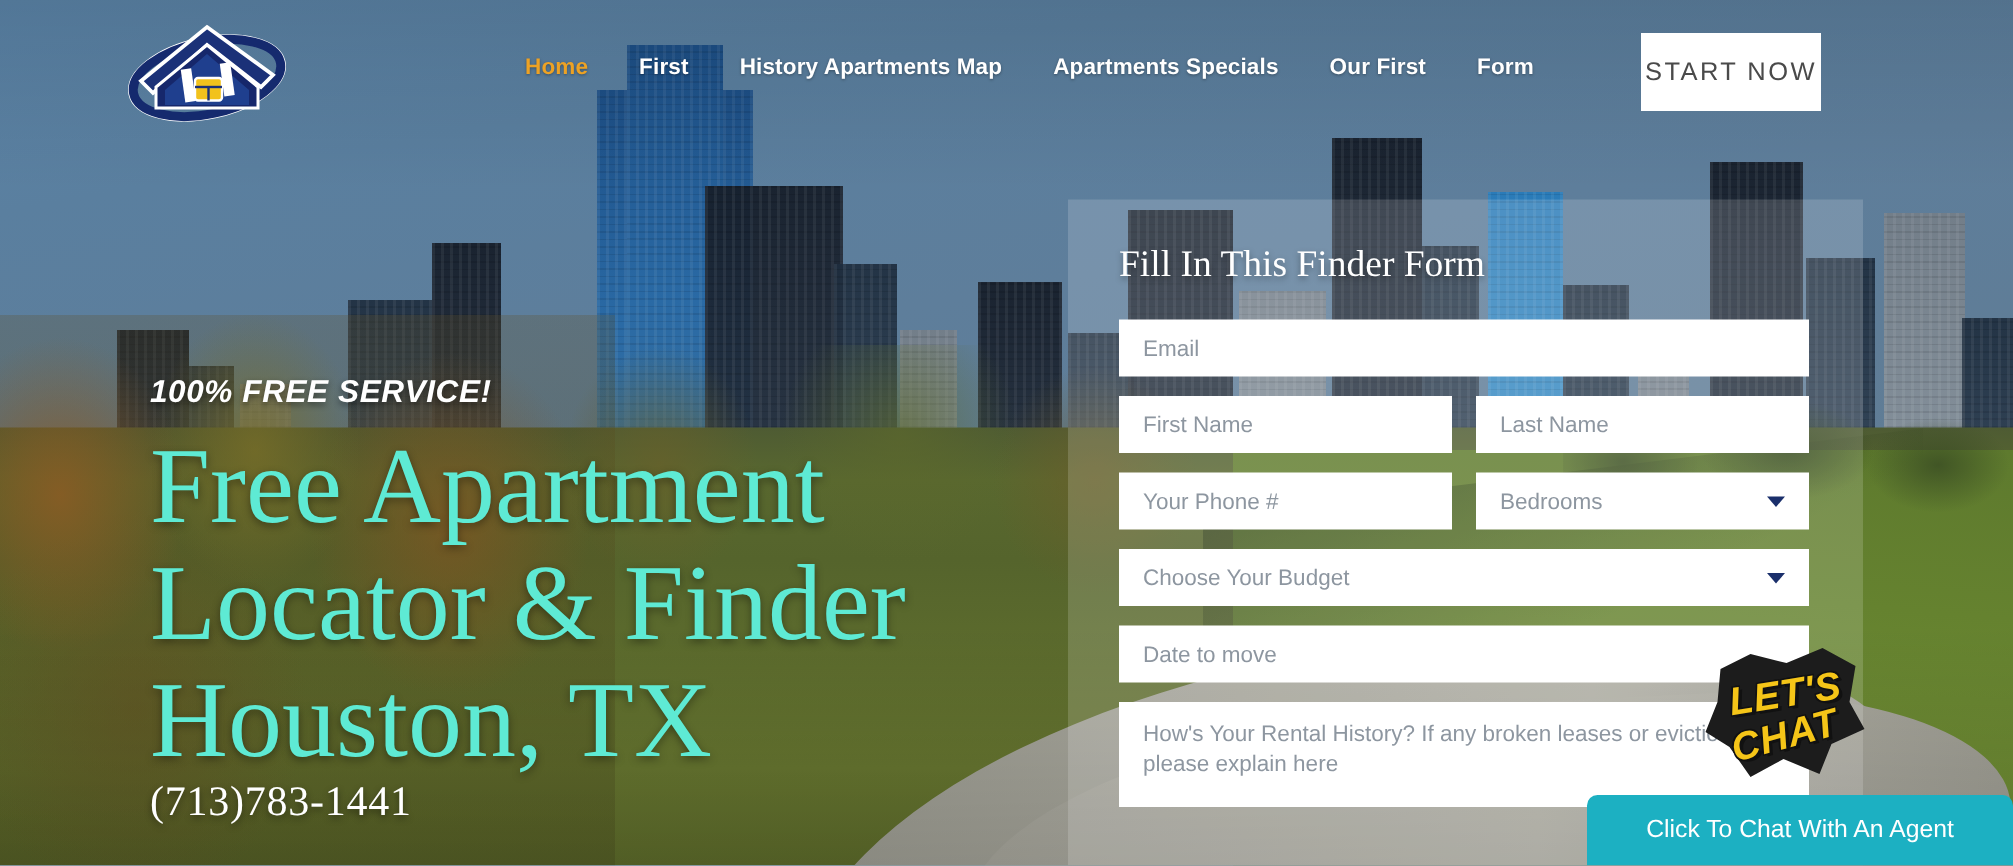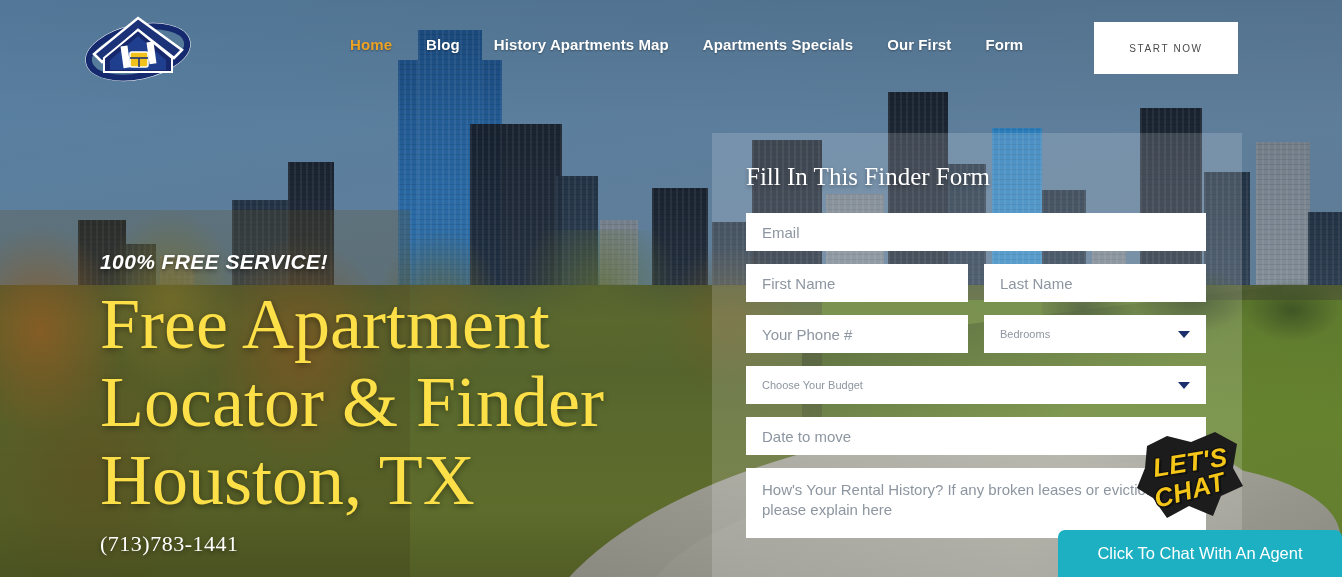--- a/index.html
+++ b/index.html
@@ -112,48 +112,48 @@
   .nav a {
     color: #ffffff; text-decoration: none;
     font-size: 15px; font-weight: 700; white-space: nowrap;
     text-shadow: 0 1px 2px rgba(0,0,0,.35);
     letter-spacing: .1px;
   }
   .nav a.active { color: #eda224; }
 
   .start-now {
     position: absolute; left: 1094px; top: 22px;
-    width: 144px; height: 52px;
+    width: 120px; height: 52px;
     background: #ffffff; border: none;
-    color: #4a4a4a; font-size: 10px; letter-spacing: 1.6px;
+    color: #4a4a4a; font-size: 17px; letter-spacing: 1.6px;
     font-family: "Liberation Sans", sans-serif;
     display: flex; align-items: center; justify-content: center;
     cursor: pointer;
   }
 
   
   .copy { position: absolute; left: 100px; top: 250px; z-index: 15; width: 620px; }
 
   .eyebrow {
     color: #ffffff; font-style: italic; font-weight: 700;
     font-size: 21px; letter-spacing: .4px;
     text-shadow: 0 2px 4px rgba(0,0,0,.45);
     margin-bottom: 12px;
   }
   .headline {
     font-family: "Liberation Serif", serif;
-    color: #fde047; font-weight: 400;
+    color: #5eead4; font-weight: 400;
     font-size: 72px; line-height: 1.08;
     text-shadow: 0 2px 6px rgba(0,0,0,.40);
     white-space: pre-line;
   }
   .phone {
-    margin-top: 12px; color: #ffffff;
+    margin-top: 0; color: #ffffff;
     font-family: "Liberation Serif", serif;
-    font-size: 22px; letter-spacing: .5px;
+    font-size: 28px; letter-spacing: .5px;
     text-shadow: 0 2px 5px rgba(0,0,0,.45);
   }
 
   
   .form-panel {
     position: absolute; left: 712px; top: 133px;
     width: 530px; height: 444px;
     background: rgba(255,255,255,.16);
     z-index: 16;
   }
@@ -175,21 +175,21 @@
   }
   .fld::placeholder { color: #8d96a0; }
   .fld.half { width: 222px; }
   .fld.full { width: 460px; }
 
   .sel-wrap { position: relative; }
   .sel {
     background: #ffffff; border: none; outline: none;
     height: 38px; padding: 0 16px;
     display: flex; align-items: center;
-    font-size: 11px; color: #8d96a0;
+    font-size: 15px; color: #8d96a0;
     cursor: pointer;
   }
   .sel.half { width: 222px; }
   .sel.full { width: 460px; }
   .caret {
     position: absolute; right: 16px; top: 50%;
     margin-top: -3px;
     width: 0; height: 0;
     border-left: 6px solid transparent;
     border-right: 6px solid transparent;
@@ -292,21 +292,21 @@
         <rect x="40" y="36" width="7" height="22" fill="#ffffff" transform="rotate(-8 43 47)"></rect>
         <rect x="66" y="32" width="7" height="22" fill="#ffffff" transform="rotate(-8 69 43)"></rect>
         <rect x="48" y="42" width="18" height="15" rx="2" fill="#f2c21c" stroke="#ffffff" stroke-width="1.6"></rect>
         <line x1="48" y1="48" x2="66" y2="48" stroke="#1b3178" stroke-width="1.6"></line>
         <line x1="57" y1="48" x2="57" y2="57" stroke="#1b3178" stroke-width="1.6"></line>
       </svg>
     </a>
 
     <nav class="nav">
       <a href="#" class="active">Home</a>
-      <a href="#">Blog</a>
+      <a href="#">First</a>
       <a href="#">History Apartments Map</a>
       <a href="#">Apartments Specials</a>
       <a href="#">Our First</a>
       <a href="#">Form</a>
     </nav>
 
     <button class="start-now">START NOW</button>
   </div>
 
   <div class="copy">

